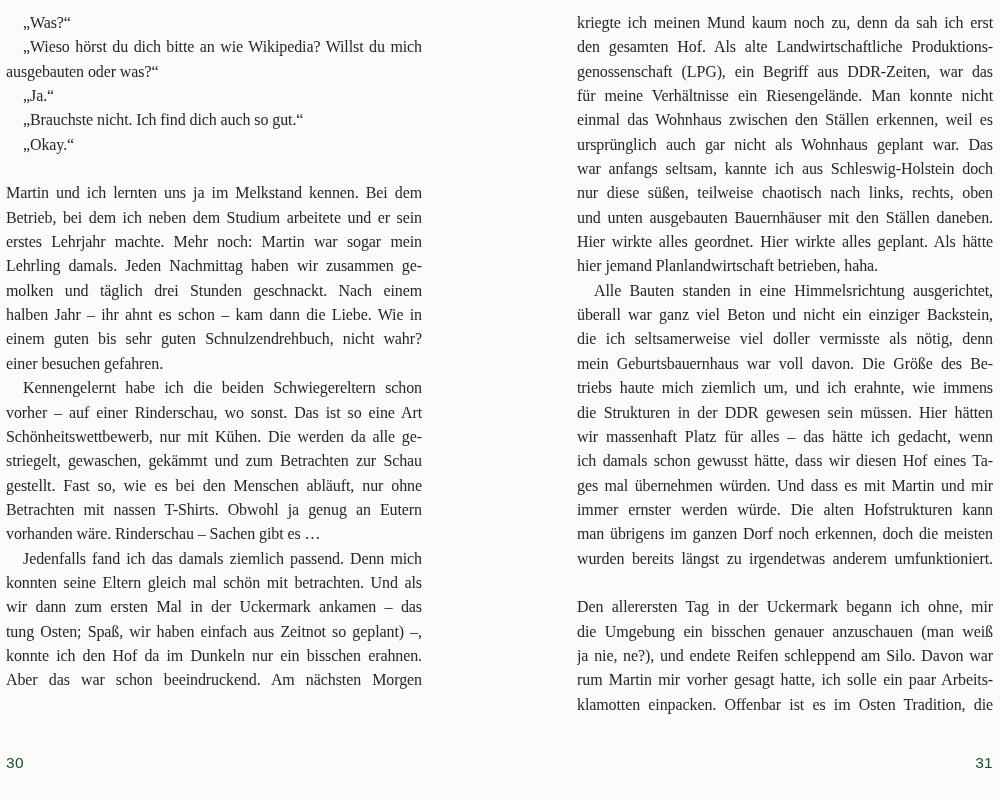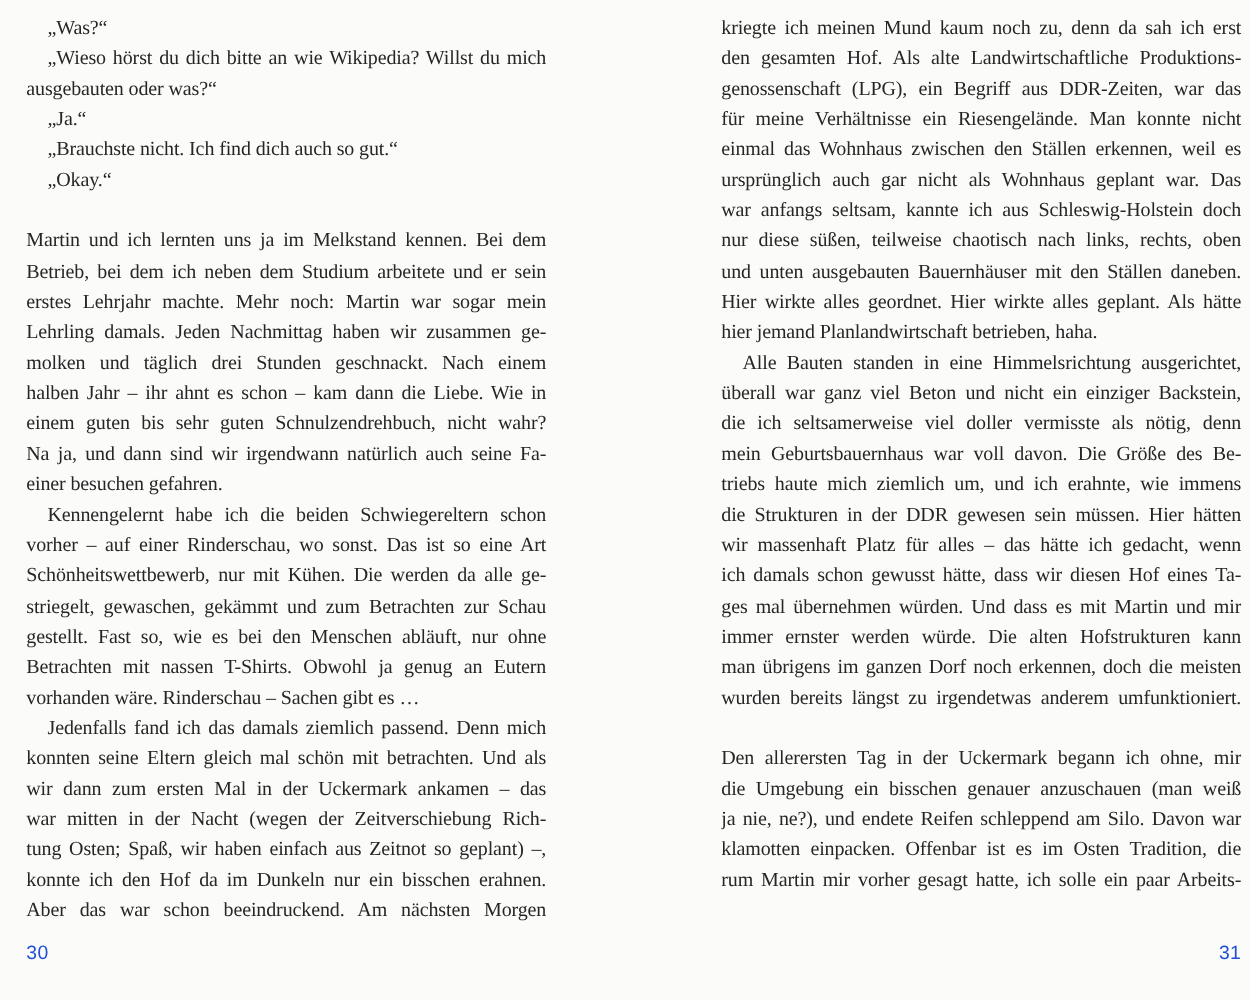--- a/index.html
+++ b/index.html
@@ -17,21 +17,21 @@
   .spread {
     position: relative;
     width: 1000px;
     height: 800px;
   }
   .page {
     position: absolute;
     top: 0;
     height: 800px;
   }
-  .page-left  { left: 6px;   width: 416px; margin-left: 15px; }
+  .page-left  { left: 6px;   width: 416px; }
   .page-right { left: 577px; width: 416px; }
   .text-col {
     position: absolute;
     top: 11px;
     left: 0;
     width: 100%;
   }
   .line {
     height: 24.35px;
     line-height: 24.35px;
@@ -47,21 +47,21 @@
     white-space: normal;
   }
   .line.indent { padding-left: 17px; }
   .line.blank  {  }
   .pagenum {
     position: absolute;
     top: 754px;
     font-family: "Liberation Sans", "DejaVu Sans", sans-serif;
     font-size: 15.5px;
     letter-spacing: 0.3px;
-    color: #1d4ed8;
+    color: #14532d;
   }
   .pagenum-left  { left: 0; }
   .pagenum-right { right: 0; }
 </style>
 </head>
 <body>
 
 <main class="spread">
 
   <section class="page page-left">
@@ -73,33 +73,31 @@
         <div class="line indent">„Brauchste nicht. Ich find dich auch so gut.“</div>
         <div class="line indent">„Okay.“</div>
         <div class="line blank"></div>
         <div class="line just">Martin und ich lernten uns ja im Melkstand kennen. Bei dem</div>
         <div class="line just">Betrieb, bei dem ich neben dem Studium arbeitete und er sein</div>
         <div class="line just">erstes Lehrjahr machte. Mehr noch: Martin war sogar mein</div>
         <div class="line just">Lehrling damals. Jeden Nachmittag haben wir zusammen ge-</div>
         <div class="line just">molken und täglich drei Stunden geschnackt. Nach einem</div>
         <div class="line just">halben Jahr – ihr ahnt es schon – kam dann die Liebe. Wie in</div>
         <div class="line just">einem guten bis sehr guten Schnulzendrehbuch, nicht wahr?</div>
-        <div class="line just">Na ja, und dann sind wir irgendwann natürlich auch seine Fa-</div>
         <div class="line">einer besuchen gefahren.</div>
         <div class="line indent just">Kennengelernt habe ich die beiden Schwiegereltern schon</div>
         <div class="line just">vorher – auf einer Rinderschau, wo sonst. Das ist so eine Art</div>
         <div class="line just">Schönheitswettbewerb, nur mit Kühen. Die werden da alle ge-</div>
         <div class="line just">striegelt, gewaschen, gekämmt und zum Betrachten zur Schau</div>
         <div class="line just">gestellt. Fast so, wie es bei den Menschen abläuft, nur ohne</div>
         <div class="line just">Betrachten mit nassen T-Shirts. Obwohl ja genug an Eutern</div>
         <div class="line">vorhanden wäre. Rinderschau – Sachen gibt es …</div>
         <div class="line indent just">Jedenfalls fand ich das damals ziemlich passend. Denn mich</div>
         <div class="line just">konnten seine Eltern gleich mal schön mit betrachten. Und als</div>
         <div class="line just">wir dann zum ersten Mal in der Uckermark ankamen – das</div>
-        <div class="line just">war mitten in der Nacht (wegen der Zeitverschiebung Rich-</div>
         <div class="line just">tung Osten; Spaß, wir haben einfach aus Zeitnot so geplant) –,</div>
         <div class="line just">konnte ich den Hof da im Dunkeln nur ein bisschen erahnen.</div>
         <div class="line just">Aber das war schon beeindruckend. Am nächsten Morgen</div>
       </div>
     <div class="pagenum pagenum-left">30</div>
   </section>
 
   <section class="page page-right">
     <div class="text-col" id="right-lines">
         <div class="line just">kriegte ich meinen Mund kaum noch zu, denn da sah ich erst</div>
@@ -122,19 +120,19 @@
         <div class="line just">wir massenhaft Platz für alles – das hätte ich gedacht, wenn</div>
         <div class="line just">ich damals schon gewusst hätte, dass wir diesen Hof eines Ta-</div>
         <div class="line just">ges mal übernehmen würden. Und dass es mit Martin und mir</div>
         <div class="line just">immer ernster werden würde. Die alten Hofstrukturen kann</div>
         <div class="line just">man übrigens im ganzen Dorf noch erkennen, doch die meisten</div>
         <div class="line just">wurden bereits längst zu irgendetwas anderem umfunktioniert.</div>
         <div class="line blank"></div>
         <div class="line just">Den allerersten Tag in der Uckermark begann ich ohne, mir</div>
         <div class="line just">die Umgebung ein bisschen genauer anzuschauen (man weiß</div>
         <div class="line just">ja nie, ne?), und endete Reifen schleppend am Silo. Davon war</div>
+        <div class="line just">rum Martin mir vorher gesagt hatte, ich solle ein paar Arbeits-</div>
         <div class="line just">klamotten einpacken. Offenbar ist es im Osten Tradition, die</div>
-        <div class="line just">rum Martin mir vorher gesagt hatte, ich solle ein paar Arbeits-</div>
       </div>
     <div class="pagenum pagenum-right">31</div>
   </section>
 
 </main>
 
 </body></html>

